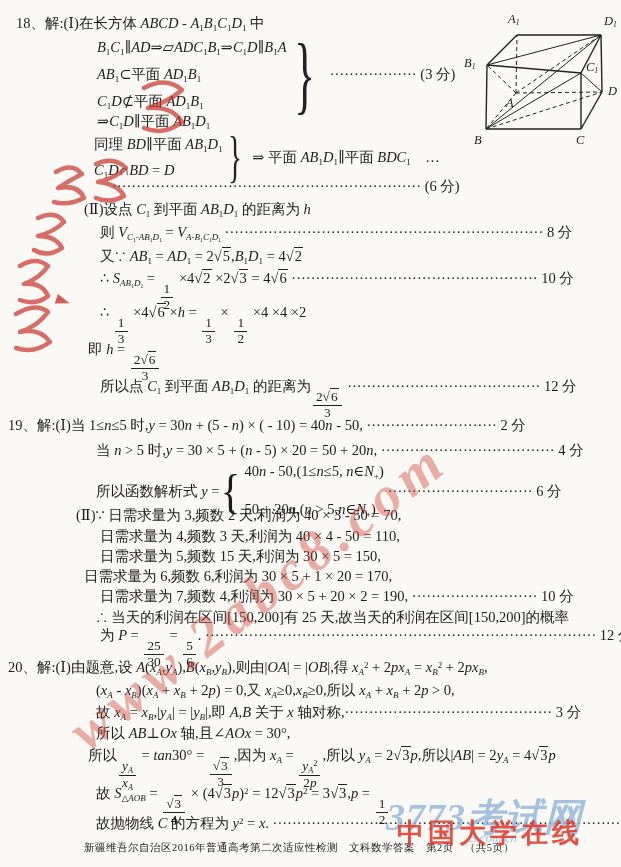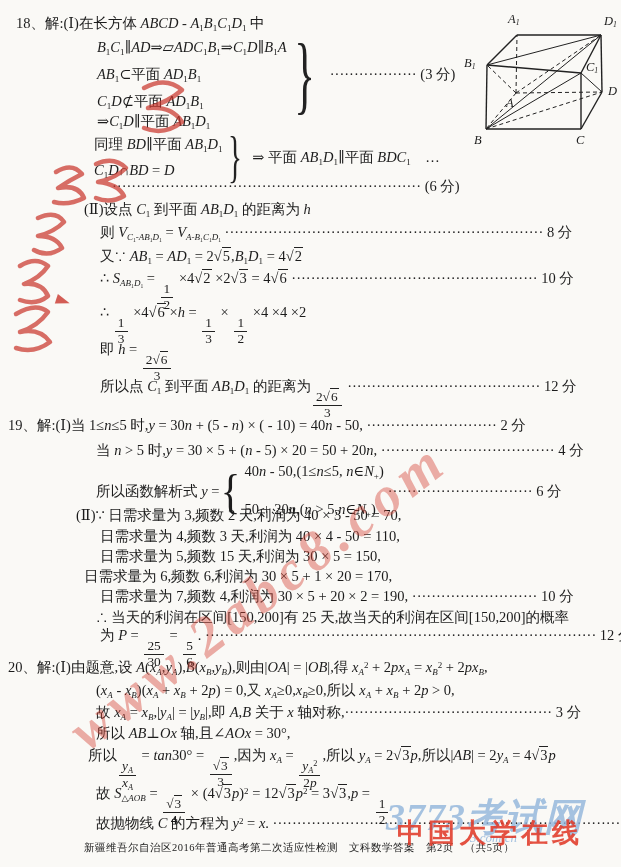--- a/index.html
+++ b/index.html
@@ -87,21 +87,21 @@
   <div class="mline" style="left:100px;top:303px">∴ <span class="frac">
         <span class="num">1</span>
         <span class="den">3</span>
       </span> ×4<span class="sqrt"><span>√</span><span class="vinc">6</span></span> ×<i>h</i> = <span class="frac">
         <span class="num">1</span>
         <span class="den">3</span>
       </span> × <span class="frac">
         <span class="num">1</span>
         <span class="den">2</span>
       </span> ×4 ×4 ×2</div>
-  <div class="mline" style="left:100px;top:340px">即 <i>h</i> = <span class="frac">
+  <div class="mline" style="left:88px;top:340px">即 <i>h</i> = <span class="frac">
         <span class="num">2<span class="sqrt"><span>√</span><span class="vinc">6</span></span></span>
         <span class="den">3</span>
       </span></div>
   <div class="mline" style="left:100px;top:377px">所以点 <i>C</i><span class="sub">1</span> 到平面 <i>AB</i><span class="sub">1</span><i>D</i><span class="sub">1</span> 的距离为<span class="frac">
         <span class="num">2<span class="sqrt"><span>√</span><span class="vinc">6</span></span></span>
         <span class="den">3</span>
       </span> ········································ 12 分</div>
 
   <div class="figure">
     <svg width="191" height="142" viewBox="0 0 191 142">

